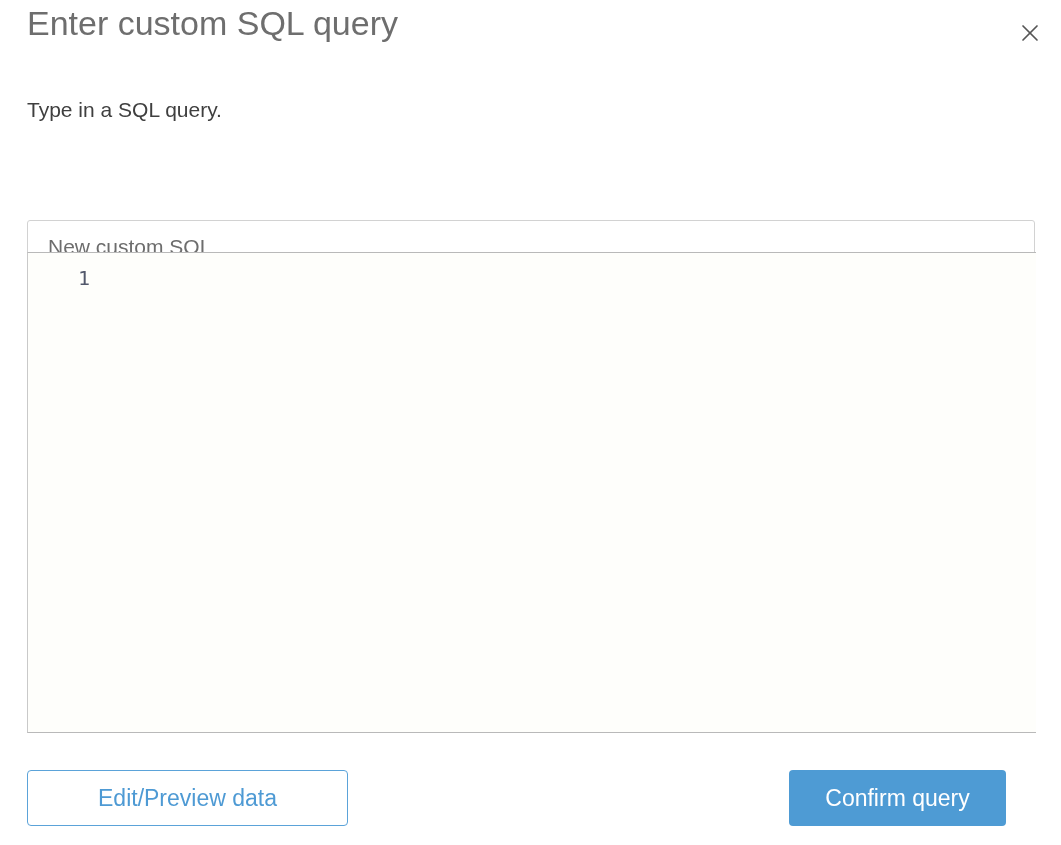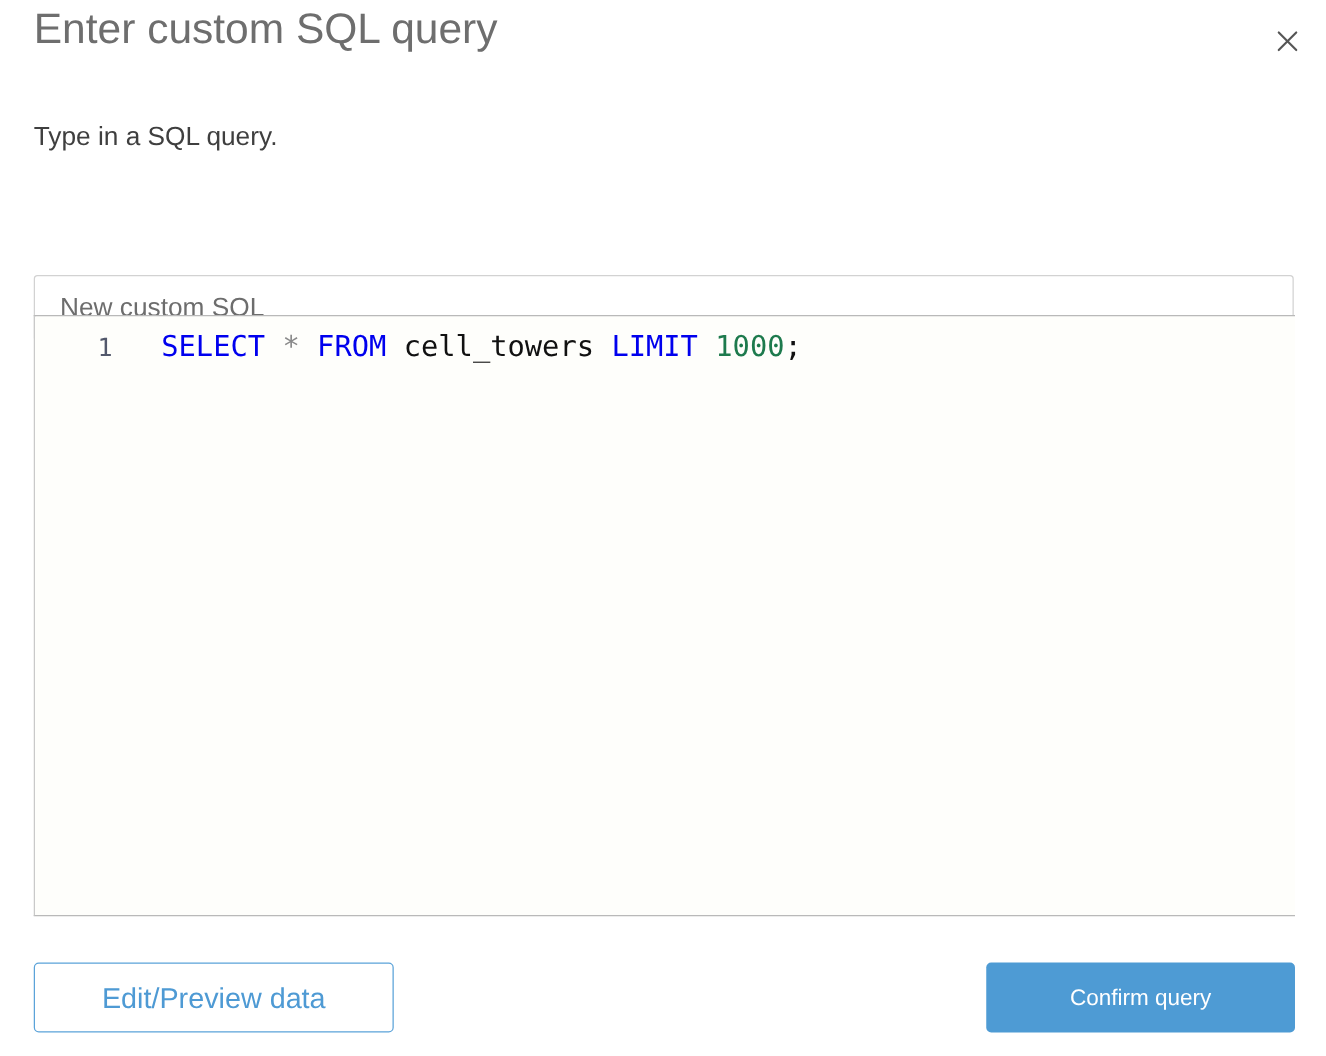--- a/index.html
+++ b/index.html
@@ -117,46 +117,46 @@
   .tok-op  { color: #8a8a8a; }
   .tok-id  { color: #111111; }
   .tok-num { color: #1d7a4d; }
   .tok-pun { color: #111111; }
 
   
   #btn-edit-preview {
     position: absolute;
     left: 27px;
     top: 770px;
-    width: 288px;
+    width: 321px;
     height: 56px;
     box-sizing: border-box;
     border: 1px solid #5ba3d9;
     border-radius: 4px;
     background: #ffffff;
     color: #4e9ad4;
     font-family: "Liberation Sans", sans-serif;
     font-size: 23px;
     font-weight: 400;
     cursor: pointer;
     padding: 0;
   }
   #btn-confirm-query {
     position: absolute;
     left: 789px;
     top: 770px;
-    width: 247px;
+    width: 217px;
     height: 56px;
     box-sizing: border-box;
     border: none;
     border-radius: 4px;
     background: #4e9bd4;
     color: #ffffff;
     font-family: "Liberation Sans", sans-serif;
-    font-size: 18px;
+    font-size: 23px;
     font-weight: 400;
     cursor: pointer;
     padding: 0;
   }
 </style>
 </head>
 <body>
 
 <div id="close-btn">
   <span>
@@ -168,19 +168,18 @@
 </div>
 
 <div id="dialog-title">Enter custom SQL query</div>
 <div id="dialog-subtitle">Type in a SQL query.</div>
 
 <input id="name-input" type="text" placeholder="New custom SQL" value="" style="">
 
 <div id="editor">
   <div class="code-line">
     <div class="gutter">1</div>
-    <div class="code-text"><span class="tok-kw">SELECT</span><span> </span><span class="tok-op">*</span><span> </span><span class="tok-kw">FROM</span><span> </span><span class="tok-id">cell_towers</span><span> </span><span class="tok-kw">LIMIT</span><span> </span><span class="tok-num">1000</span><span class="tok-pun">;</span></div>
   </div>
 </div>
 
 <button id="btn-edit-preview">Edit/Preview data</button>
 
 <button id="btn-confirm-query">Confirm query</button>
 
 </body></html>

